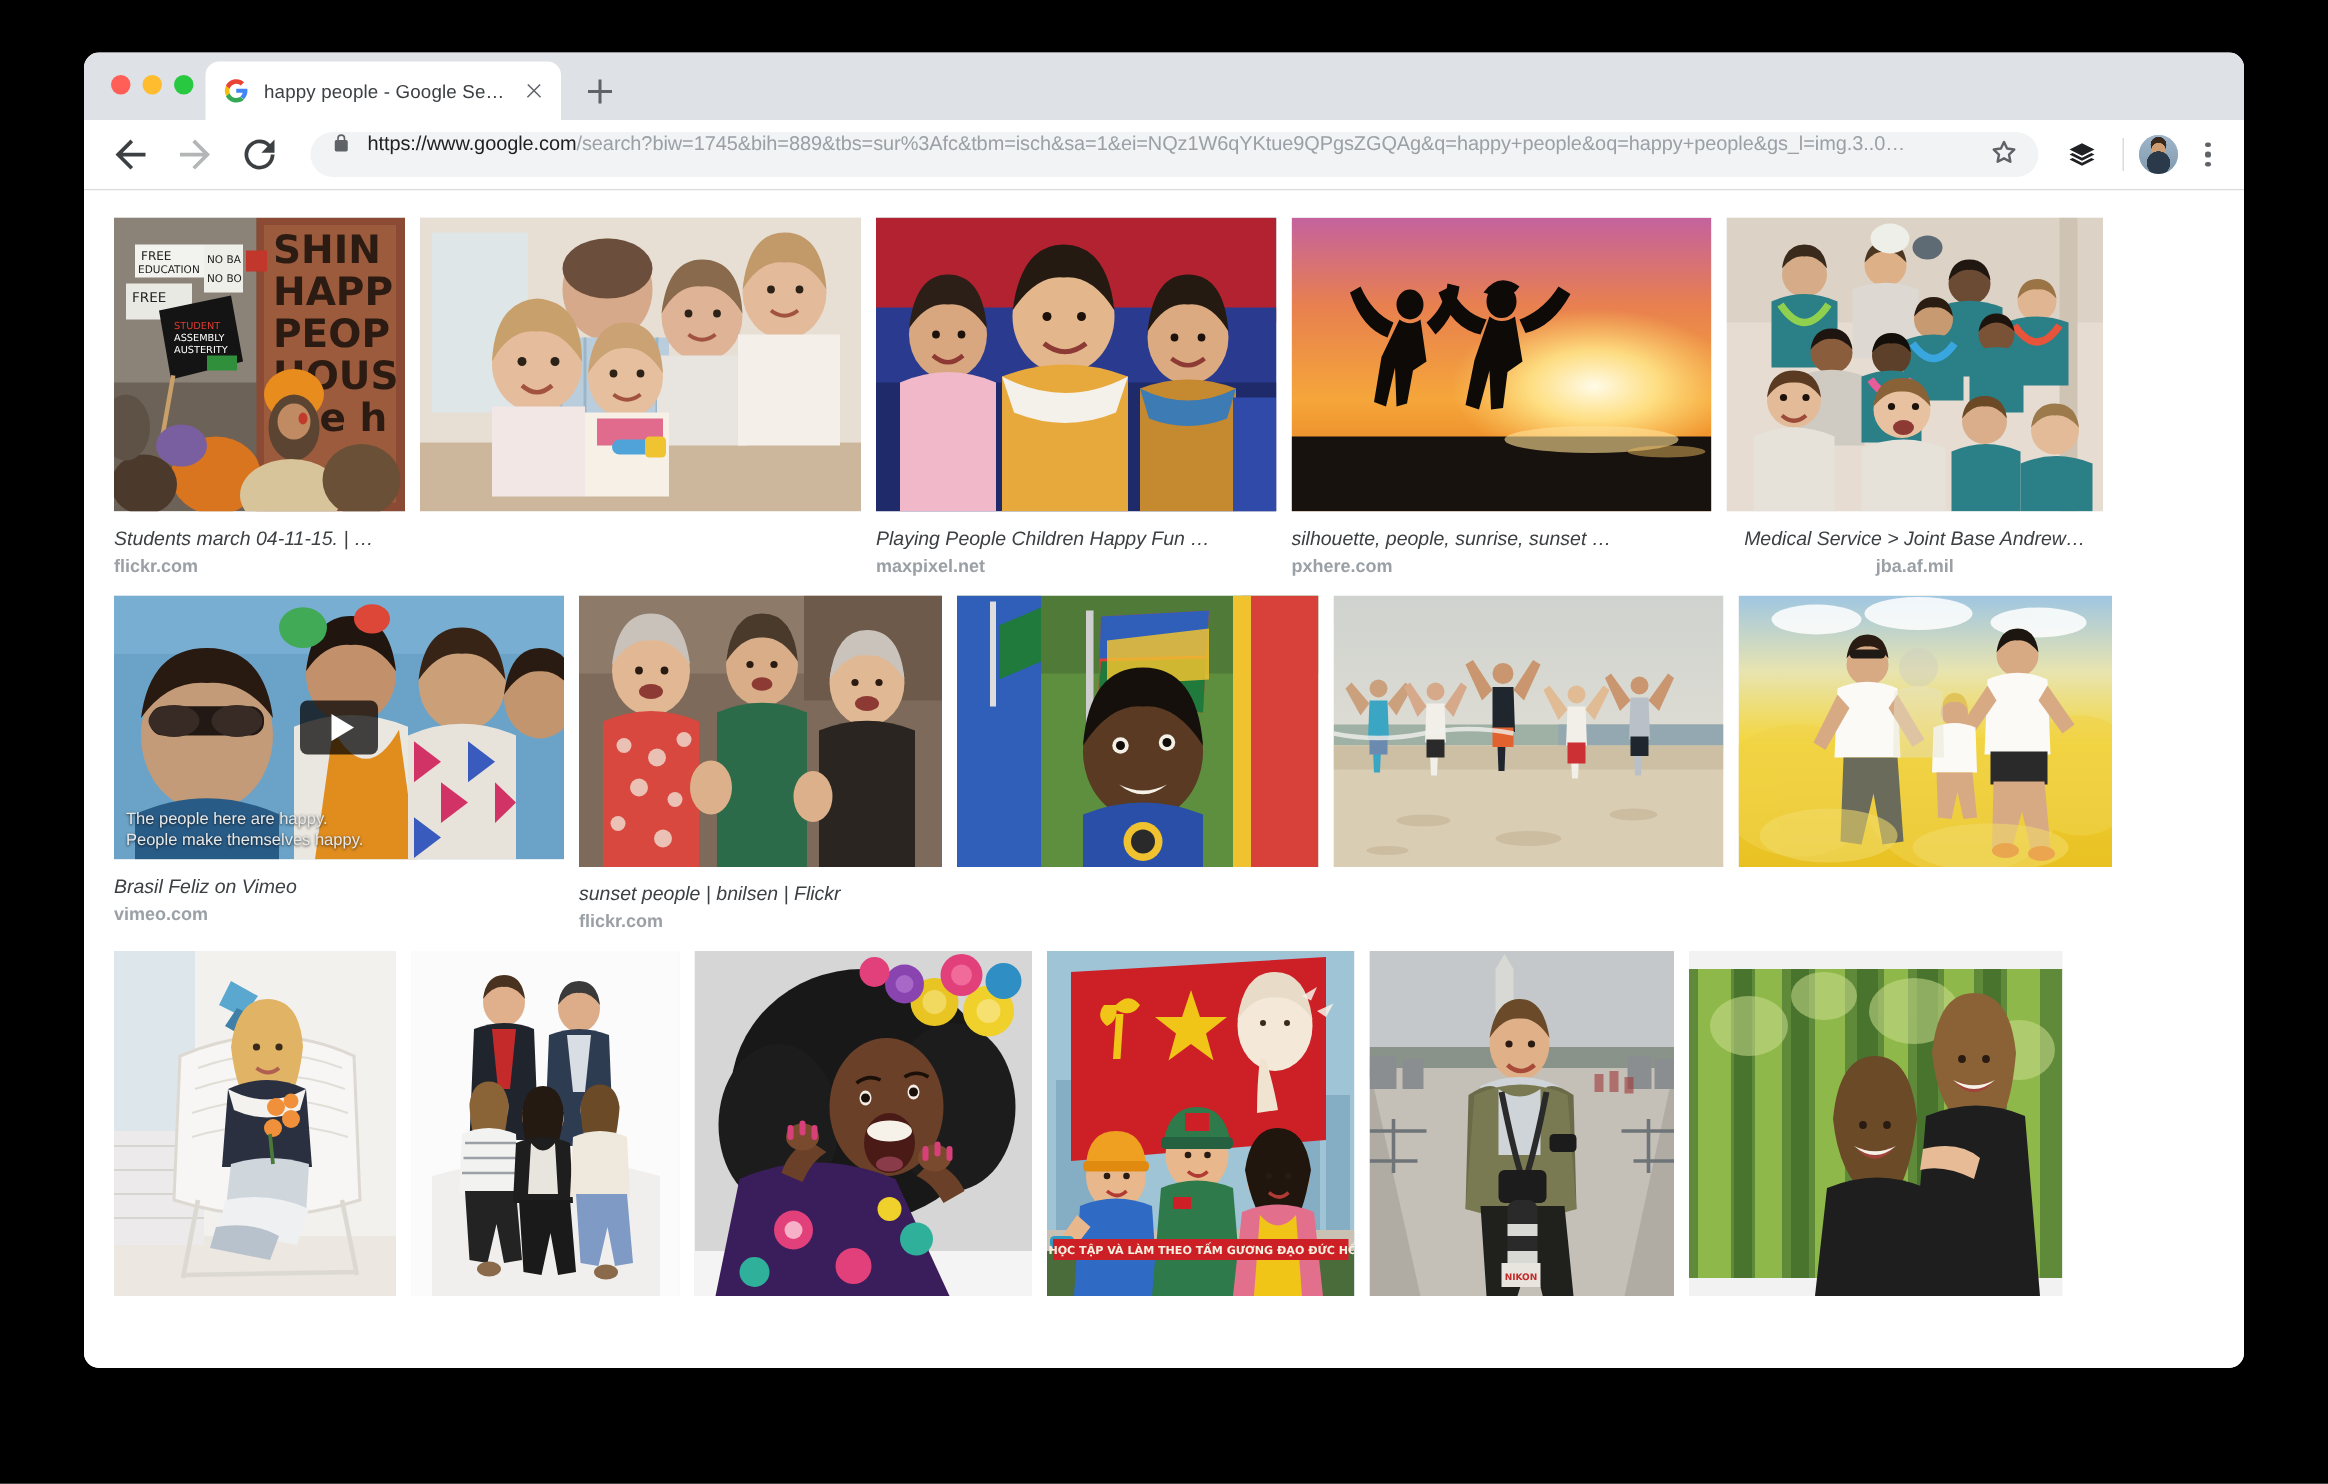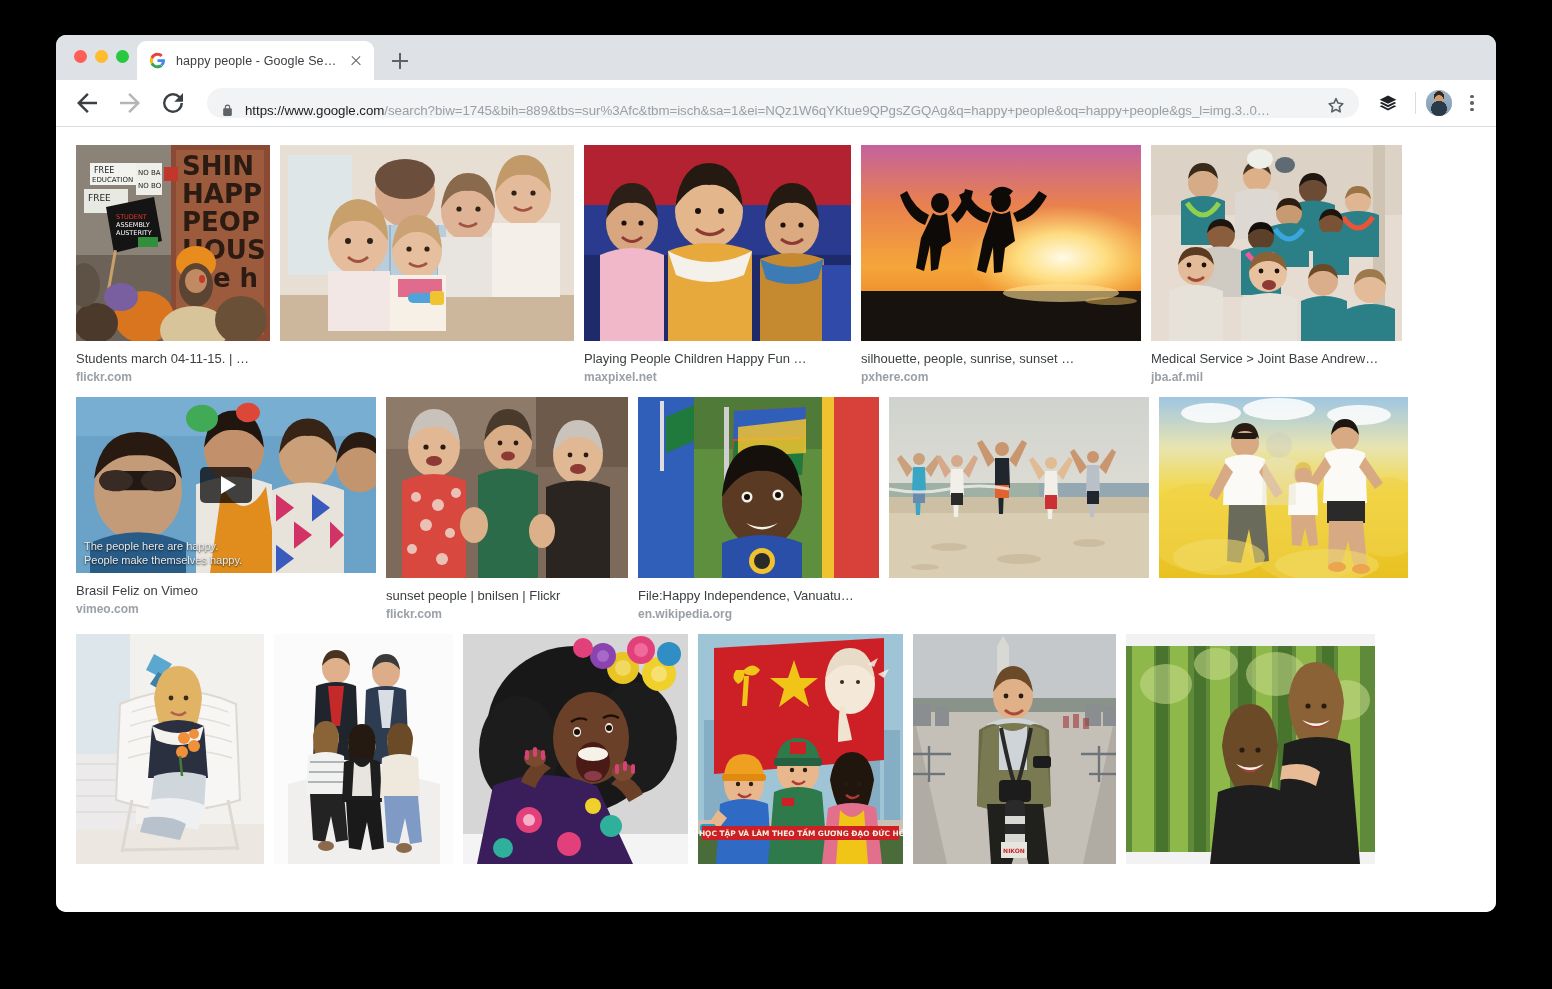--- a/index.html
+++ b/index.html
@@ -115,21 +115,21 @@
   }
   .navbtn svg { display: block; }
   .navbtn.disabled svg { opacity: 0.38; }
 
   .omnibox {
     flex: 1 1 auto;
     height: 30px;
     background: #f1f3f4;
     border-radius: 15px;
     display: flex;
-    align-items: flex-end;
+    align-items: flex-start;
     padding: 0 10px 0 14px;
     margin-left: 6px;
     margin-right: 6px;
     min-width: 0;
     cursor: text;
   }
   .lock { flex: 0 0 13px; width: 13px; height: 15px; margin-right: 11px; }
   .url {
     flex: 1 1 auto;
     font-size: 13.3px;
@@ -207,40 +207,41 @@
   .row {
     display: flex;
     align-items: flex-start;
     margin-bottom: 11px;
   }
   .cell {
     margin-right: 10px;
     display: flex;
     flex-direction: column;
   }
-  .cell:last-child { margin-right: 4px; }
+  .cell:last-child { margin-right: 4px; text-align: center; }
   .thumb {
     background: #f1f1f1;
     overflow: hidden;
     position: relative;
     cursor: pointer;
     display: block;
   }
   .cap {
     margin-top: 9px;
     width: 100%;
   }
   .cap-title {
     font-size: 13px;
     color: #3c4043;
     white-space: nowrap;
     overflow: hidden;
     text-overflow: ellipsis;
     line-height: 17px;
     cursor: pointer;
+    font-style: italic;
   }
   .cap-src {
     font-size: 12px;
     color: #9aa0a6;
     white-space: nowrap;
     overflow: hidden;
     text-overflow: ellipsis;
     line-height: 17px;
     margin-top: 2px;
     font-weight: bold;
@@ -742,24 +743,20 @@
                 <circle cx="140" cy="98" r="5.5" fill="#f4f0e6"></circle>
                   <circle cx="140" cy="98" r="3" fill="#120c08"></circle>
                 <path d="M108 126 q16 13 32 0 q-16 8-32 0z" fill="#f6f2e8"></path>
                 <path d="M84 146 q40-16 80 0 l0 35 l-80 0z" fill="#2a4fa8"></path>
                 <circle cx="124" cy="164" r="13" fill="#f0c230"></circle>
                 <circle cx="124" cy="164" r="8" fill="#2a2a2a"></circle>
               </g>
               <polygon points="28,20 56,8 56,44 28,56" fill="#1f7a3c"></polygon>
               <rect x="22" y="4" width="4" height="70" fill="#ddd"></rect>
             </svg>
-          </div>
-          <div class="cap">
-            <div class="cap-title">File:Happy Independence, Vanuatu…</div>
-            <div class="cap-src">en.wikipedia.org</div>
           </div>
         </div>
 
         <div class="cell">
           <div class="thumb" style="width:260px;height:181px">
             <svg viewBox="0 0 260 181" preserveAspectRatio="none">
               <defs>
                 <linearGradient id="bsky" x1="0" y1="0" x2="0" y2="1">
                   <stop offset="0%" stop-color="#cfd2ce"></stop>
                   <stop offset="70%" stop-color="#e2e0d6"></stop>

